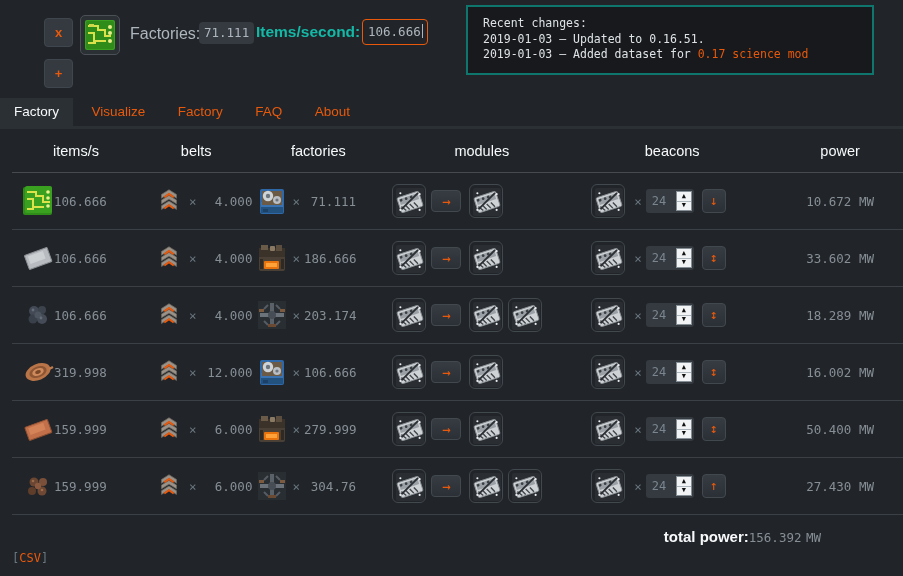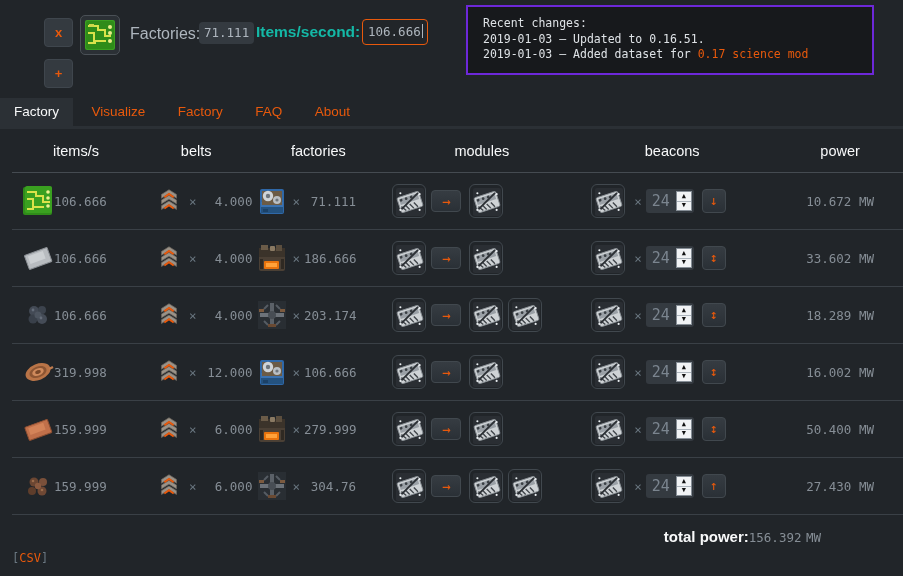--- a/index.html
+++ b/index.html
@@ -78,21 +78,21 @@
   .ips-input .caret {
     display:inline-block; width:1px; height:14px;
     background:#adb5bd; vertical-align:-2px; margin-left:1px;
   }
 
   
   #changelog {
     position: absolute; left: 466px; top: 5px;
     width: 408px; height: 70px;
     background: #17191c;
-    border: 2px solid #6d28d9;
+    border: 2px solid #0f766e;
   }
   #changelog .cl-inner {
     padding: 9px 0 0 15px;
     font-family: "DejaVu Sans Mono", monospace;
     font-size: 11.5px;
     line-height: 15.5px;
     color: #dee2e6;
     white-space: nowrap;
   }
   #changelog a { color: #e8590c; text-decoration: none; }
@@ -220,21 +220,21 @@
     display: flex; align-items: center;
     background: #343a40;
     border-radius: 3px;
     height: 24px;
     padding: 0 2px 0 6px;
     flex: none;
     margin-right: 8px;
   }
   .spin-val {
     color: #7b858f; font-family: "DejaVu Sans Mono", monospace;
-    font-size: 15px; min-width: 24px;
+    font-size: 12px; min-width: 24px;
   }
   .spinner {
     width: 16px; height: 20px;
     background: #f1f3f5;
     border: 1px solid #868e96;
     display: flex; flex-direction: column;
   }
   .spinner div {
     flex: 1; display: flex; align-items: center; justify-content: center;
     font-size: 7px; color: #111; line-height: 1;

